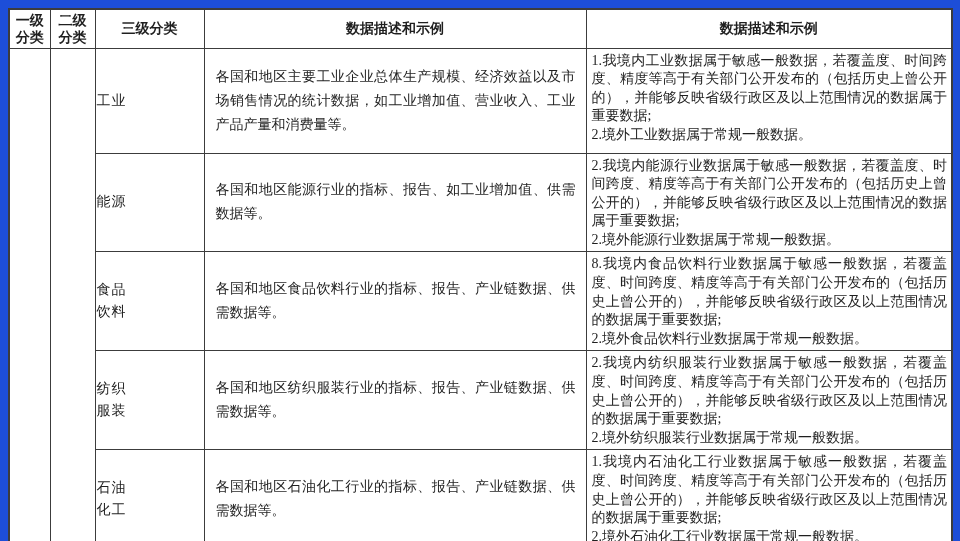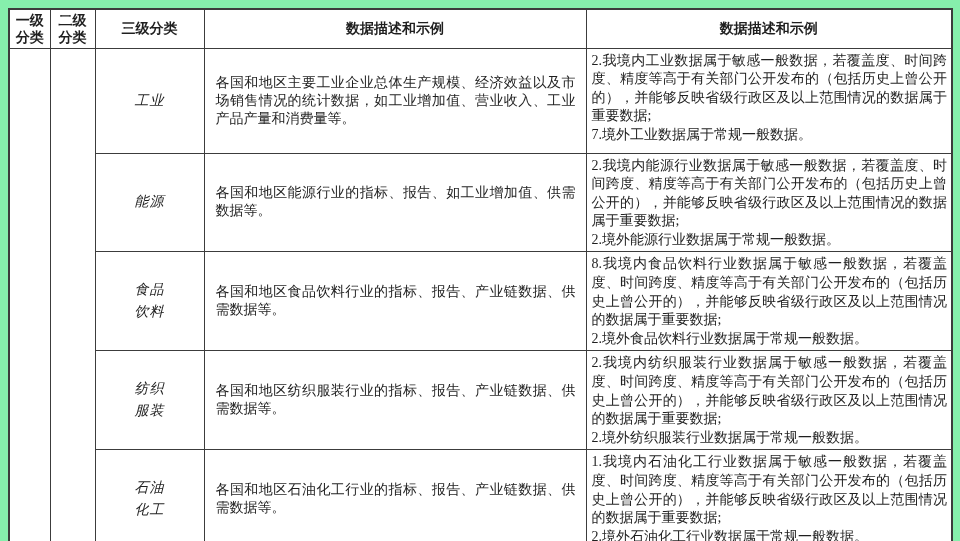--- a/index.html
+++ b/index.html
@@ -2,21 +2,21 @@
 <html><head>
 <meta charset="utf-8">
 <style>
   html, body { margin: 0; padding: 0; background: #ffffff; }
   body {
     width: 960px; height: 541px; overflow: hidden;
     font-family: "Liberation Serif", "DejaVu Serif", serif;
     color: #1f1f1f;
     -webkit-font-smoothing: antialiased;
   }
-  .page { position: relative; width: 960px; height: 541px; background: #86efac; }
+  .page { position: relative; width: 960px; height: 541px; background: #1d4ed8; }
   table.cls {
     position: absolute; left: 8px; top: 8px;
     width: 943px;
     border-collapse: collapse;
     table-layout: fixed;
     border: 2px solid #3c3c3c;
     background: #ffffff;
   }
   table.cls td, table.cls th {
     border: 1px solid #3c3c3c;
@@ -31,31 +31,29 @@
     vertical-align: middle;
     white-space: pre-line;
     line-height: 17px;
     padding: 0 1px;
   }
   tr.r1 { height: 105px; }
   tr.r2, tr.r3, tr.r4 { height: 95px; }
   tr.r5 { height: 96px; }
   td.c1, td.c2 { background: #ffffff; }
   td.cat {
-    text-align: center;
     vertical-align: middle;
     white-space: pre-line;
     line-height: 22px;
     letter-spacing: 1px;
-    font-style: italic;
   }
   td.desc {
     vertical-align: middle;
     text-align: justify;
-    line-height: 18px;
+    line-height: 24px;
     padding: 4px 10px 4px 11px;
     margin-top: 23px;
   }
   td.ref {
     vertical-align: top;
     text-align: justify;
     line-height: 18.6px;
     padding: 3px 4px 2px 5px;
   }
   td.ref div { text-align: justify; }
@@ -81,22 +79,22 @@
       <th>三级分类</th>
       <th>数据描述和示例</th>
       <th>数据描述和示例</th>
     </tr>
     <tr class="r1">
       <td class="c1" rowspan="5"></td>
       <td class="c2" rowspan="5"></td>
       <td class="cat">工业</td>
       <td class="desc">各国和地区主要工业企业总体生产规模、经济效益以及市场销售情况的统计数据，如工业增加值、营业收入、工业产品产量和消费量等。</td>
       <td class="ref">
-        <div>2.我境内工业数据属于敏感一般数据，若覆盖度、时间跨度、精度等高于有关部门公开发布的（包括历史上曾公开的），并能够反映省级行政区及以上范围情况的数据属于重要数据;</div>
-        <div>7.境外工业数据属于常规一般数据。</div>
+        <div>1.我境内工业数据属于敏感一般数据，若覆盖度、时间跨度、精度等高于有关部门公开发布的（包括历史上曾公开的），并能够反映省级行政区及以上范围情况的数据属于重要数据;</div>
+        <div>2.境外工业数据属于常规一般数据。</div>
       </td>
     </tr>
     <tr class="r2">
       <td class="cat">能源</td>
       <td class="desc">各国和地区能源行业的指标、报告、如工业增加值、供需数据等。</td>
       <td class="ref">
         <div>2.我境内能源行业数据属于敏感一般数据，若覆盖度、时间跨度、精度等高于有关部门公开发布的（包括历史上曾公开的），并能够反映省级行政区及以上范围情况的数据属于重要数据;</div>
         <div>2.境外能源行业数据属于常规一般数据。</div>
       </td>
     </tr>

